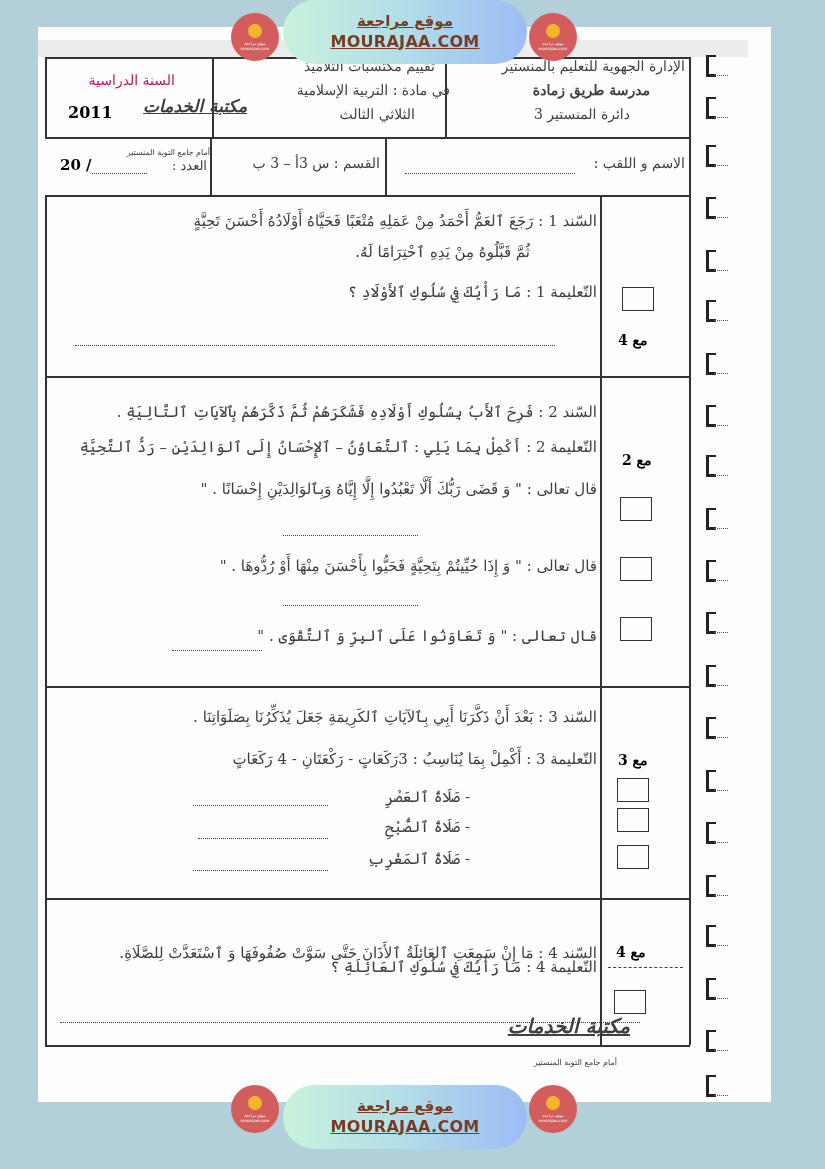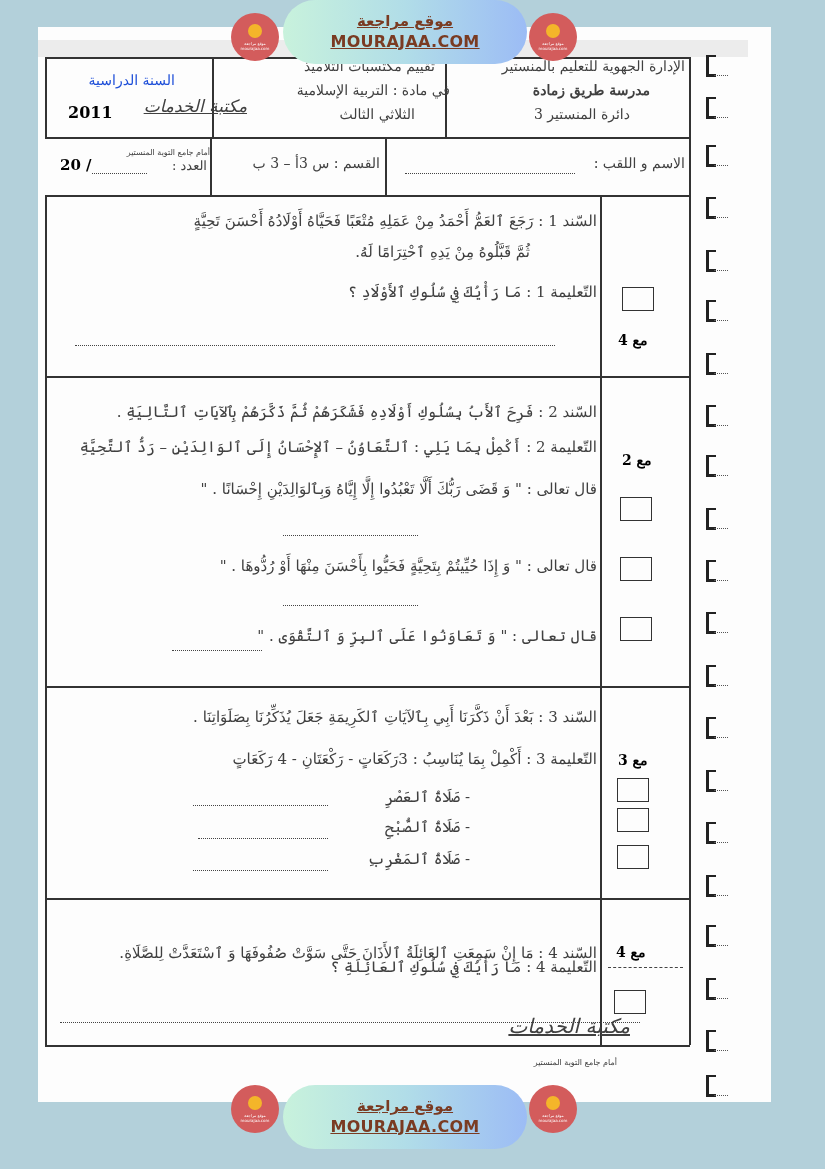--- a/index.html
+++ b/index.html
@@ -21,21 +21,21 @@
   .logo .tiny { font-size: 4px; color: #fff; line-height: 5px; }
 
   
   .hline { position: absolute; background: #333; height: 1.5px; }
   .vline { position: absolute; background: #333; width: 1.5px; }
   .t { position: absolute; white-space: nowrap; }
   .box { position: absolute; width: 32px; height: 24px; border: 1.5px solid #333; background: transparent; }
   .dots { position: absolute; border-bottom: 1.5px dotted #444; height: 1px; }
   .binder { position: absolute; left: 706px; width: 10px; height: 22px; border-left: 3px solid #222; border-top: 2px solid #222; border-bottom: 3px solid #222; }
   .binder::after { content: ""; position: absolute; left: 5px; bottom: -2px; width: 14px; border-bottom: 1px dotted #555; }
-  .stamp { font-family: "DejaVu Serif", serif; font-style: italic; font-weight: normal; text-decoration: underline; }
+  .stamp { font-family: "DejaVu Serif", serif; font-style: italic; font-weight: bold; text-decoration: underline; }
   .score { font-family: "DejaVu Serif", serif; font-weight: bold; font-size: 14px; direction: rtl; }
   .small { font-size: 8px; }
 </style>
 </head>
 <body>
 
 <div class="paper"></div>
 <div class="grey-strip"></div>
 
 <div class="logo" style="left:231px;top:13px;">
@@ -61,21 +61,21 @@
 <div class="hline" style="left:45px;top:137px;width:645px;"></div>
 
 <div class="t ar" style="right:140px;top:58px;font-size:14px;">الإدارة الجهوية للتعليم بالمنستير</div>
 <div class="t ar" style="right:175px;top:82px;font-size:14px;font-weight:bold;">مدرسة طريق زمادة</div>
 <div class="t ar" style="right:195px;top:106px;font-size:14px;">دائرة المنستير 3</div>
 
 <div class="t ar" style="right:390px;top:58px;font-size:14px;">تقييم مكتسبات التلاميذ</div>
 <div class="t ar" style="right:375px;top:82px;font-size:14px;">في مادة : التربية الإسلامية</div>
 <div class="t ar" style="right:410px;top:106px;font-size:14px;">الثلاثي الثالث</div>
 
-<div class="t ar" style="right:650px;top:72px;font-size:14px;color:#1d4ed8;">السنة الدراسية</div>
+<div class="t ar" style="right:650px;top:72px;font-size:14px;color:#be185d;">السنة الدراسية</div>
 <div class="t" style="left:68px;top:103px;font-size:16px;font-family:'DejaVu Serif',serif;font-weight:bold;">2011</div>
 <div class="t ar stamp" style="right:578px;top:96px;font-size:17px;">مكتبة الخدمات</div>
 
 <div class="vline" style="left:210px;top:137px;height:58px;"></div>
 <div class="vline" style="left:385px;top:137px;height:58px;"></div>
 <div class="hline" style="left:45px;top:195px;width:645px;"></div>
 
 <div class="t ar" style="right:140px;top:155px;font-size:14px;">الاسم و اللقب :</div>
 <div class="dots" style="left:405px;top:173px;width:170px;"></div>
 <div class="t ar" style="right:445px;top:155px;font-size:14px;">القسم : س 3أ – 3 ب</div>

